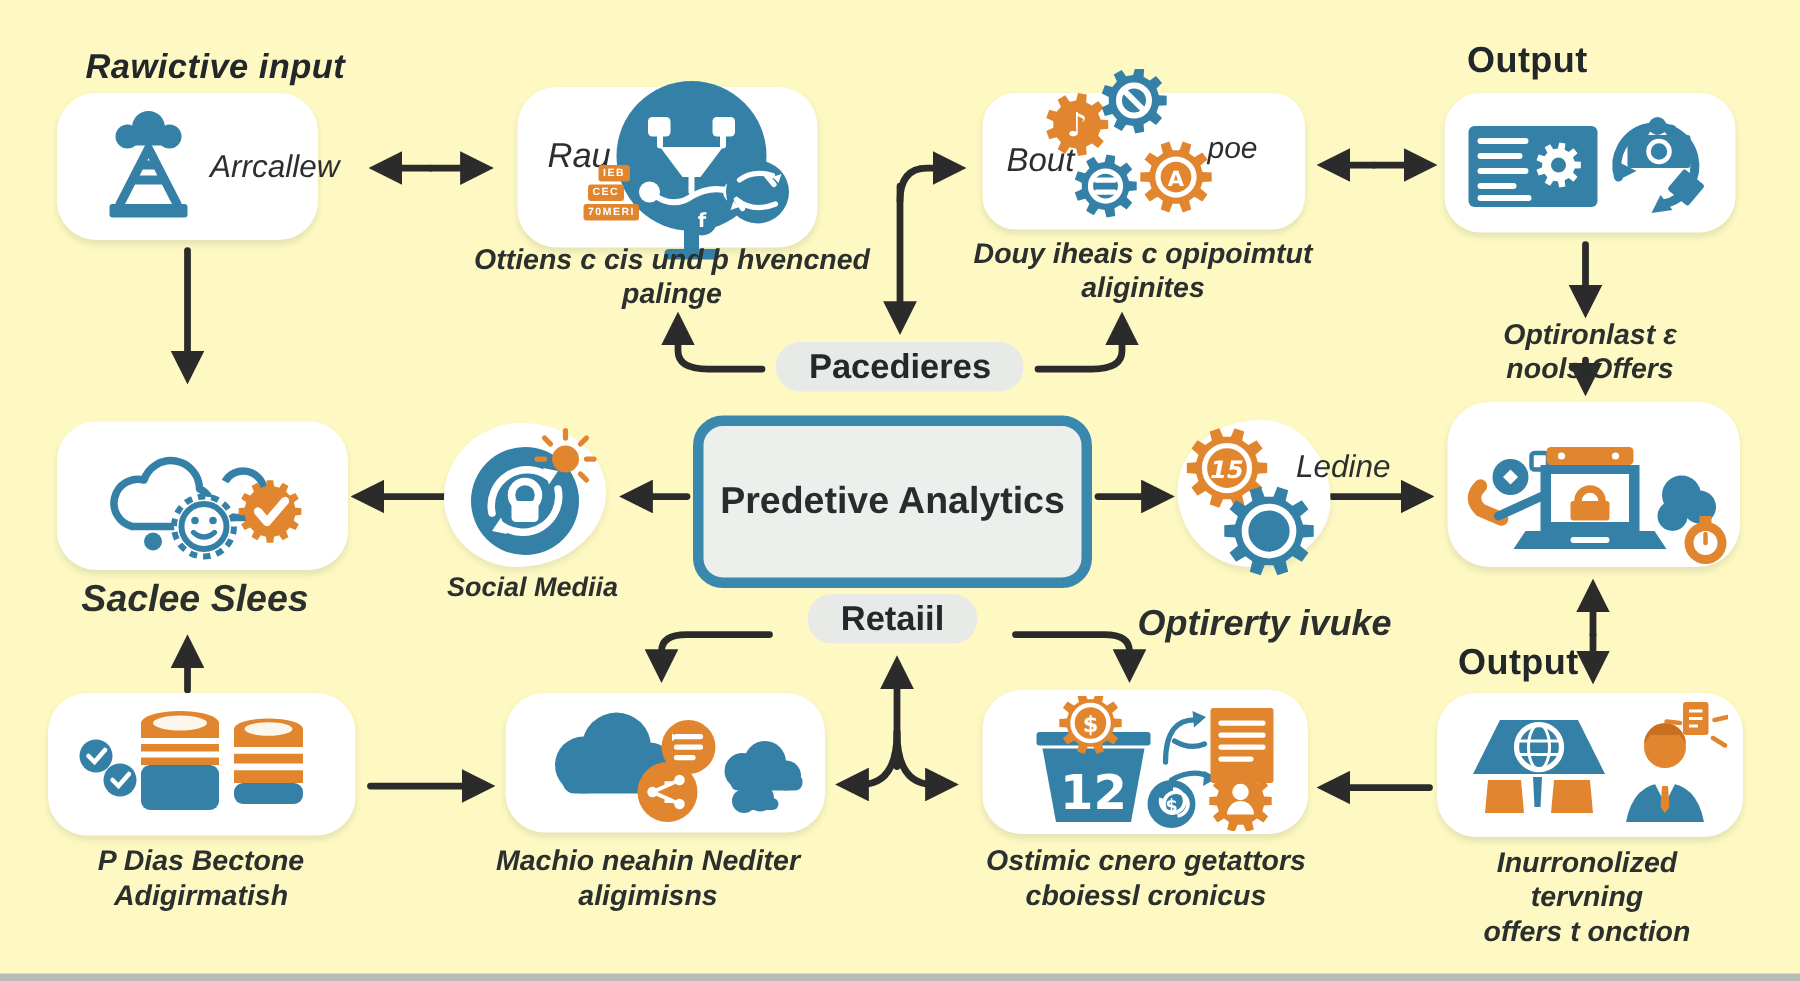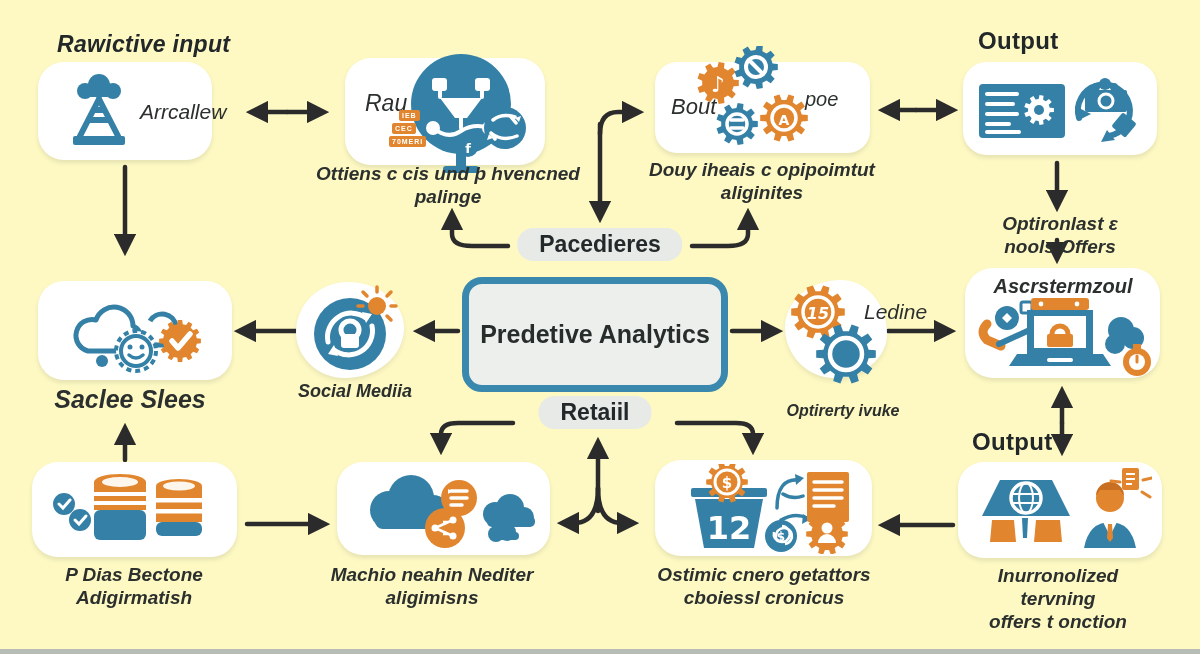--- a/index.html
+++ b/index.html
@@ -159,21 +159,20 @@
           <circle cx="139" cy="11" r="4" fill="#3580a6"></circle>
         <rect x="110" y="14" width="42" height="22" rx="2" fill="#3580a6"></rect>
         <circle cx="131" cy="25" r="7" fill="none" stroke="#fff" stroke-width="3"></circle>
         <rect x="140" y="40" width="18" height="18" rx="2" fill="#3580a6" transform="rotate(40 149 49)"></rect>
       </g>
     </svg>
   </div>
   <div class="caption" style="left:1060px;top:212px;font-size:19px">Optironlast ε nools Offers</div>
 
   <div class="box" style="left:965px;top:268px;width:195px;height:110px;border-radius:28px">
-    <div class="caption" style="left:98px;top:6px;font-size:20px;font-weight:600">Ascrstermzoul</div>
     <svg class="icon" style="left:4px;top:28px" width="188" height="80" viewBox="0 0 188 80">
       <path d="M18,28 q-8,8 0,16 l14,6" stroke="#e1862e" stroke-width="9" fill="none" stroke-linecap="round"></path>
       <circle cx="38" cy="22" r="12" fill="#3580a6"></circle>
       <path d="M33,22 l5,-5 5,5 -5,5 Z" fill="#fff"></path>
       <rect x="52" y="6" width="11" height="11" rx="2" fill="none" stroke="#3580a6" stroke-width="3"></rect>
       <path d="M30,48 L76,27" stroke="#3580a6" stroke-width="6" stroke-linecap="round"></path>
       <rect x="62" y="2" width="58" height="12" rx="3" fill="#e1862e"></rect>
       <circle cx="72" cy="8" r="2.4" fill="#fff"></circle>
         <circle cx="108" cy="8" r="2.4" fill="#fff"></circle>
       <rect x="58" y="14" width="66" height="44" fill="#3580a6"></rect>
@@ -237,21 +236,21 @@
       <path fill="#e1862e" d="M56.8,26.6L56.8,33.4L50.6,33.9L49.0,38.9L53.7,43.0L49.7,48.5L44.4,45.3L40.1,48.4L41.5,54.4L35.1,56.5L32.6,50.8L27.4,50.8L24.9,56.5L18.5,54.4L19.9,48.4L15.6,45.3L10.3,48.5L6.3,43.0L11.0,38.9L9.4,33.9L3.2,33.4L3.2,26.6L9.4,26.1L11.0,21.1L6.3,17.0L10.3,11.5L15.6,14.7L19.9,11.6L18.5,5.6L24.9,3.5L27.4,9.2L32.6,9.2L35.1,3.5L41.5,5.6L40.1,11.6L44.4,14.7L49.7,11.5L53.7,17.0L49.0,21.1L50.6,26.1Z"></path>
       <circle cx="30" cy="30" r="15" fill="none" stroke="#fff" stroke-width="3.5"></circle>
       <text x="30" y="31" text-anchor="middle" dominant-baseline="central" fill="#fff" font-size="16" font-weight="bold" font-style="italic" font-family="DejaVu Sans,sans-serif">15</text>
     </g>
     <g>
       <path fill="#3580a6" d="M87.8,68.2L87.8,75.8L80.6,76.3L78.8,81.8L84.3,86.5L79.9,92.5L73.7,88.8L69.1,92.2L70.8,99.1L63.6,101.5L60.9,94.8L55.1,94.8L52.4,101.5L45.2,99.1L46.9,92.2L42.3,88.8L36.1,92.5L31.7,86.5L37.2,81.8L35.4,76.3L28.2,75.8L28.2,68.2L35.4,67.7L37.2,62.2L31.7,57.5L36.1,51.5L42.3,55.2L46.9,51.8L45.2,44.9L52.4,42.5L55.1,49.2L60.9,49.2L63.6,42.5L70.8,44.9L69.1,51.8L73.7,55.2L79.9,51.5L84.3,57.5L78.8,62.2L80.6,67.7Z"></path>
       <circle cx="58" cy="72" r="16" fill="none" stroke="#fff" stroke-width="4.5"></circle>
     </g>
   </svg>
   <div class="nodelabel" style="left:864px;top:300px">Ledine</div>
-  <div class="caption" style="left:843px;top:401px;font-size:16px">Optirerty ivuke</div>
+  <div class="caption" style="left:843px;top:401px;font-size:24px">Optirerty ivuke</div>
 
   <div class="box" style="left:32px;top:462px;width:205px;height:95px">
     <svg class="icon" style="left:14px;top:6px" width="176" height="82" viewBox="0 0 176 82">
       <g>
         <circle cx="18" cy="36" r="11" fill="#3580a6"></circle>
         <path d="M13,36 l4,4 7,-8" stroke="#fff" stroke-width="3" fill="none" stroke-linecap="round"></path>
         <circle cx="34" cy="52" r="11" fill="#3580a6"></circle>
         <path d="M29,52 l4,4 7,-8" stroke="#fff" stroke-width="3" fill="none" stroke-linecap="round"></path>
       </g>
       <g>

